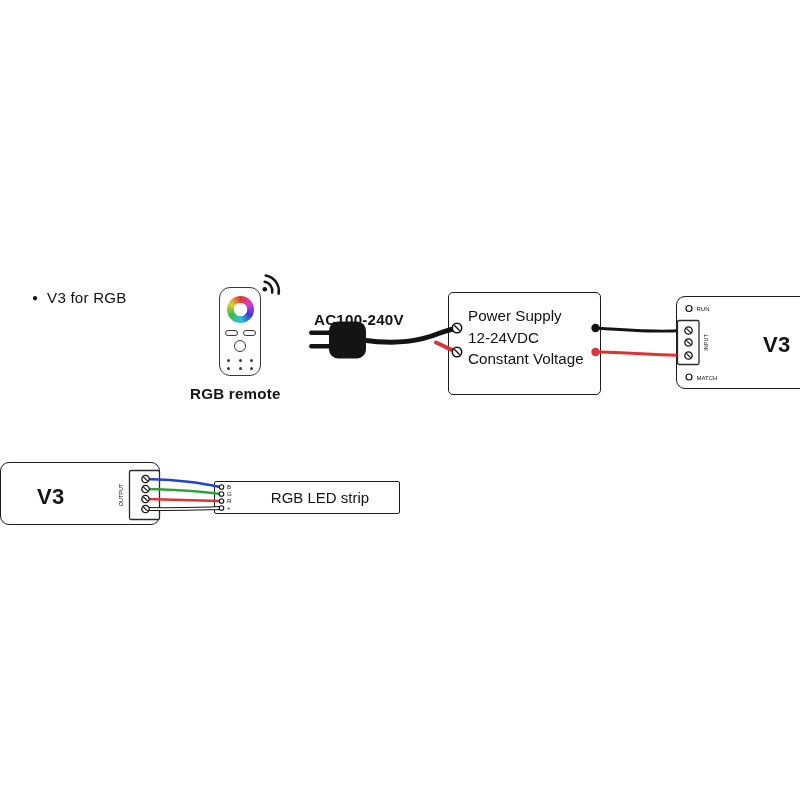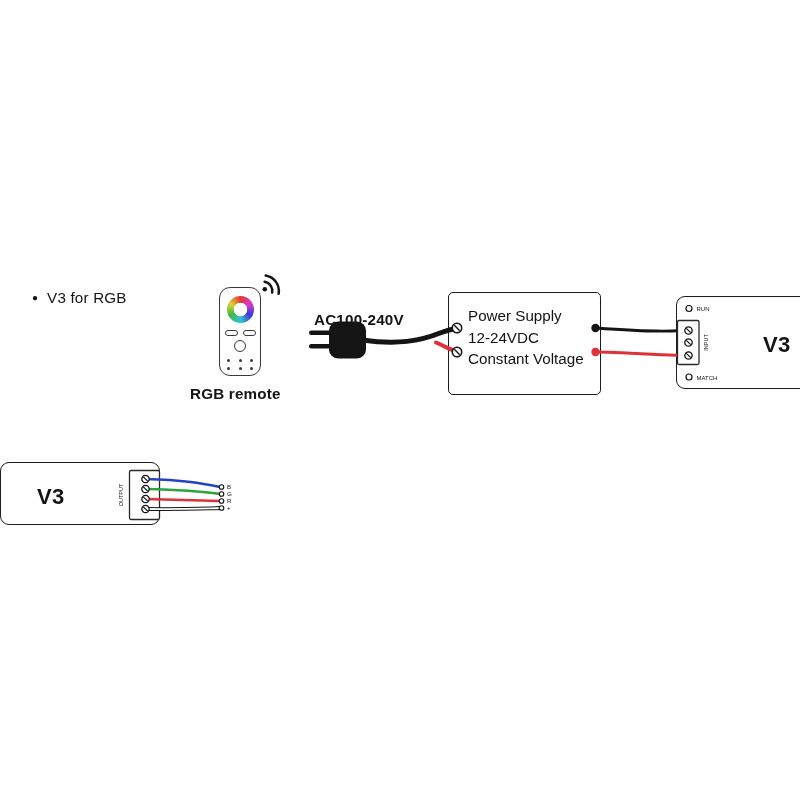--- a/index.html
+++ b/index.html
@@ -62,20 +62,23 @@
   </div>
 
   <div class="box" style="left:676px;top:296px;width:140px;height:93px;border-radius:9px;border-width:1.7px;">
     <div class="device-label" style="left:86px;top:35px;">V3</div>
   </div>
 
   <div class="box" style="left:0px;top:462px;width:160px;height:63px;border-radius:9px;border-width:1.7px;">
     <div class="device-label" style="left:36px;top:21px;">V3</div>
   </div>
 
+  <div class="box" style="left:214px;top:481px;width:186px;height:33px;border-radius:2px;border-width:1.6px;">
+    <div class="strip-label">RGB LED strip</div>
+  </div>
 
   <svg class="abs" style="left:0;top:0;" width="800" height="800" viewBox="0 0 800 800">
 
     <g transform="translate(263,291)" stroke="#141414" fill="none" stroke-linecap="round" stroke-width="2.5">
       <circle cx="1.8" cy="-1.8" r="2.3" fill="#141414" stroke="none"></circle>
       <path d="M1.6,-9.2 A9.3,9.3 0 0 1 9.2,1.6"></path>
       <path d="M2.7,-15.6 A15.8,15.8 0 0 1 15.6,2.7"></path>
     </g>
 
     <g fill="#141414">

